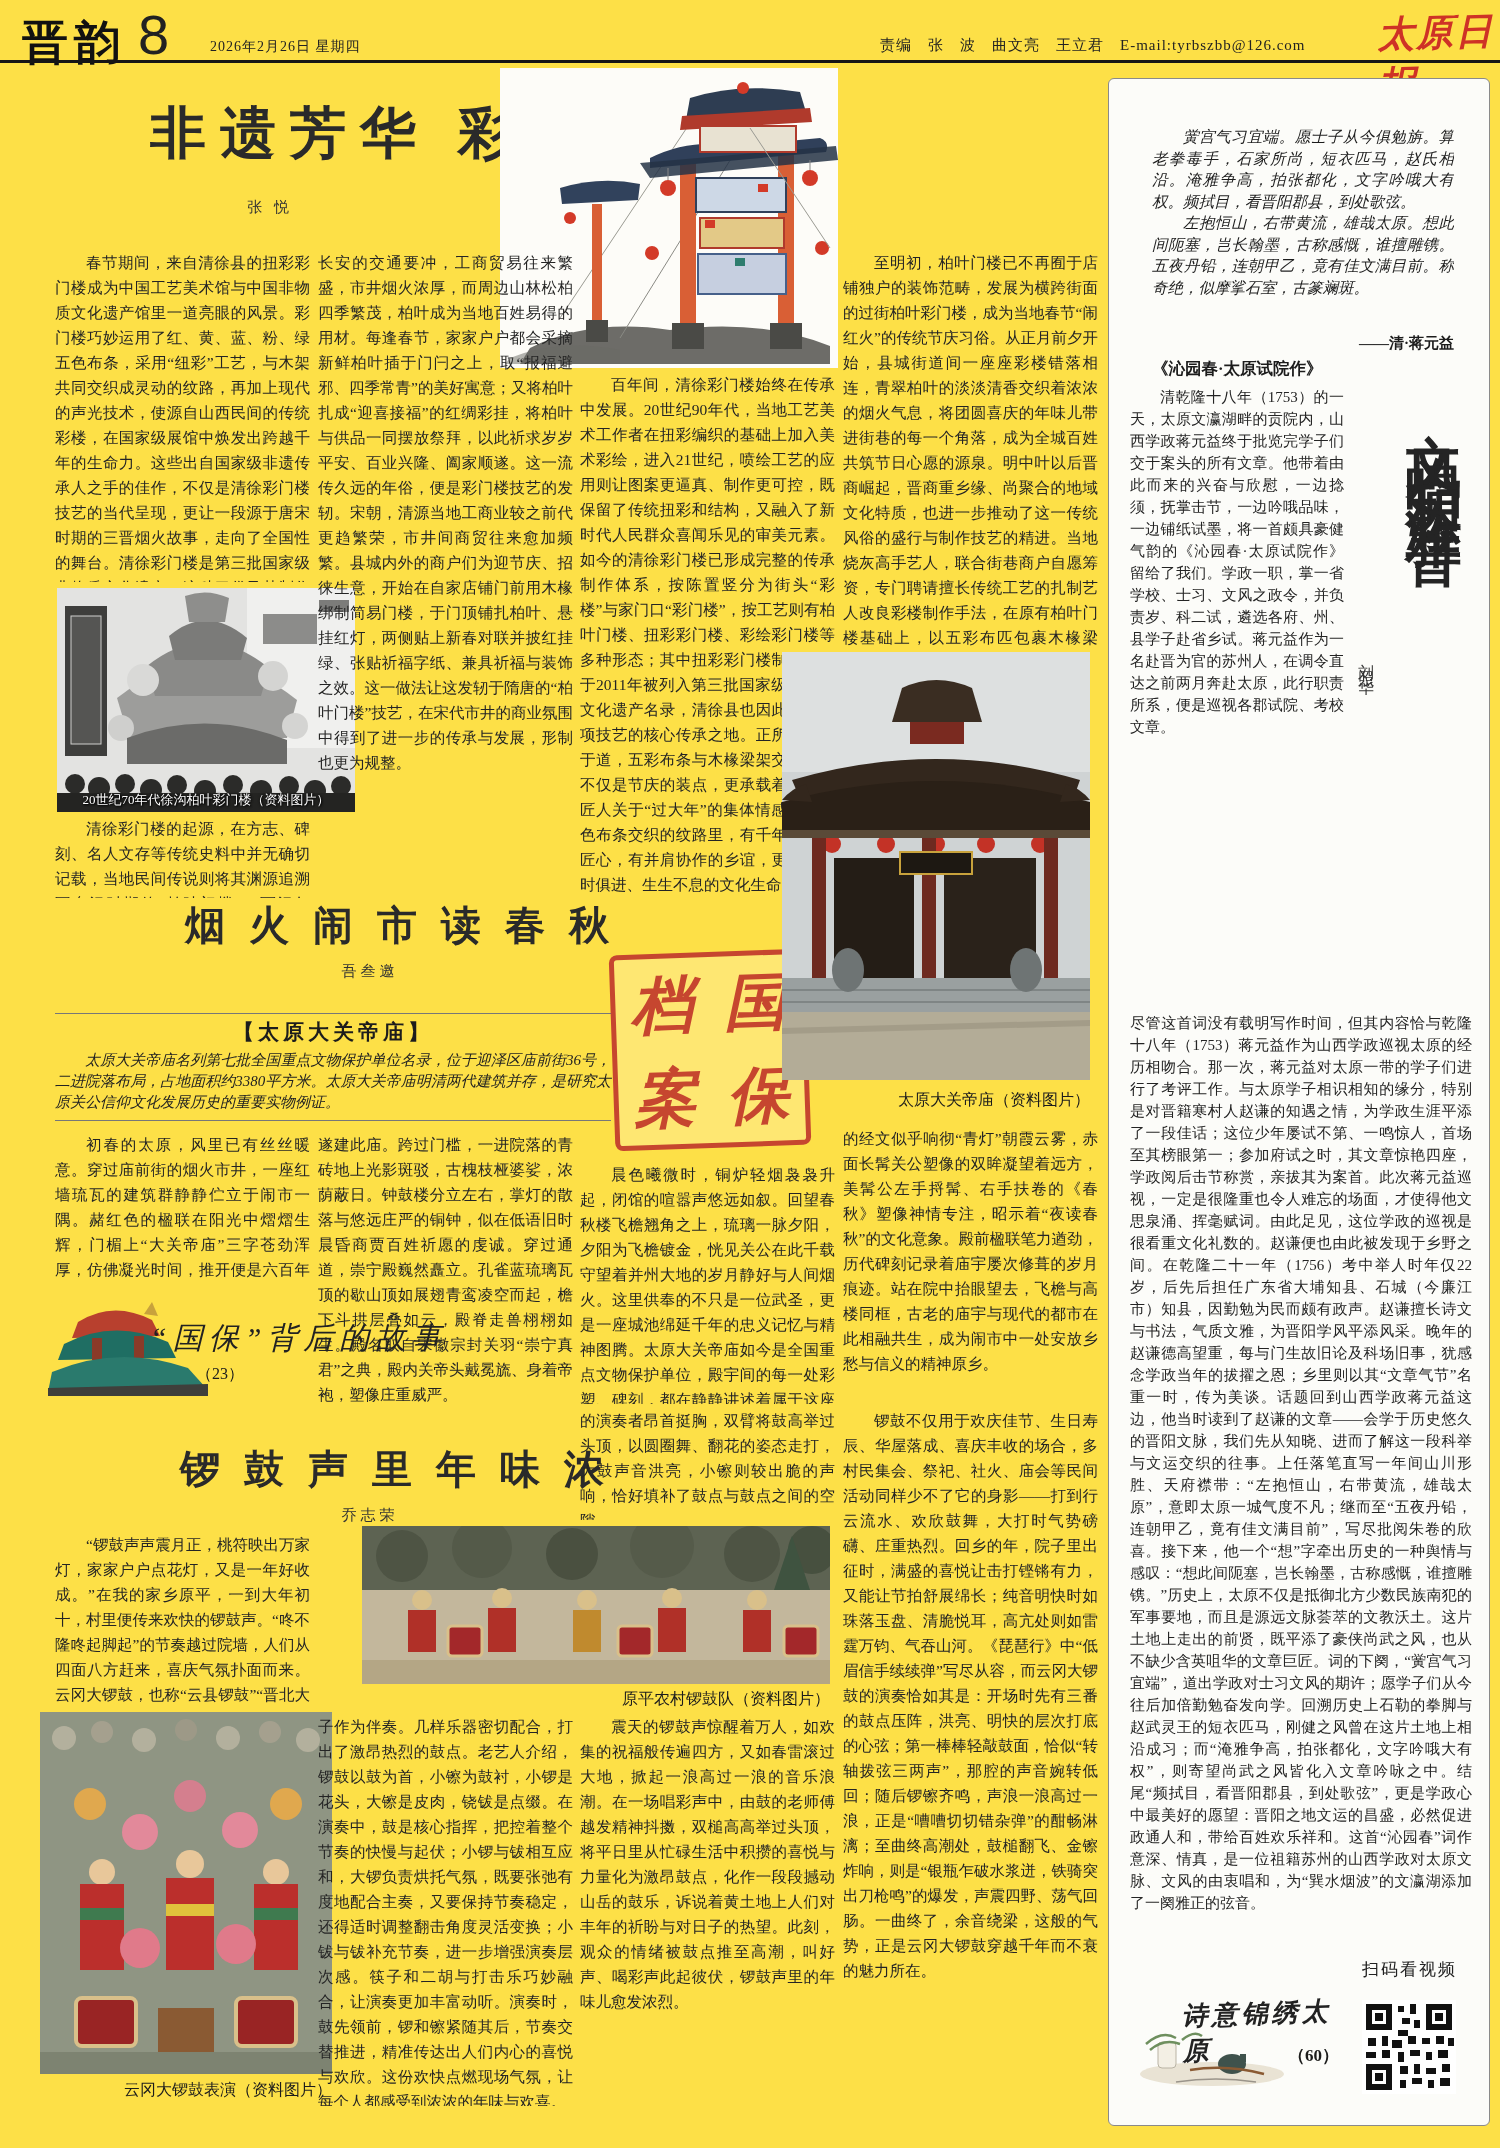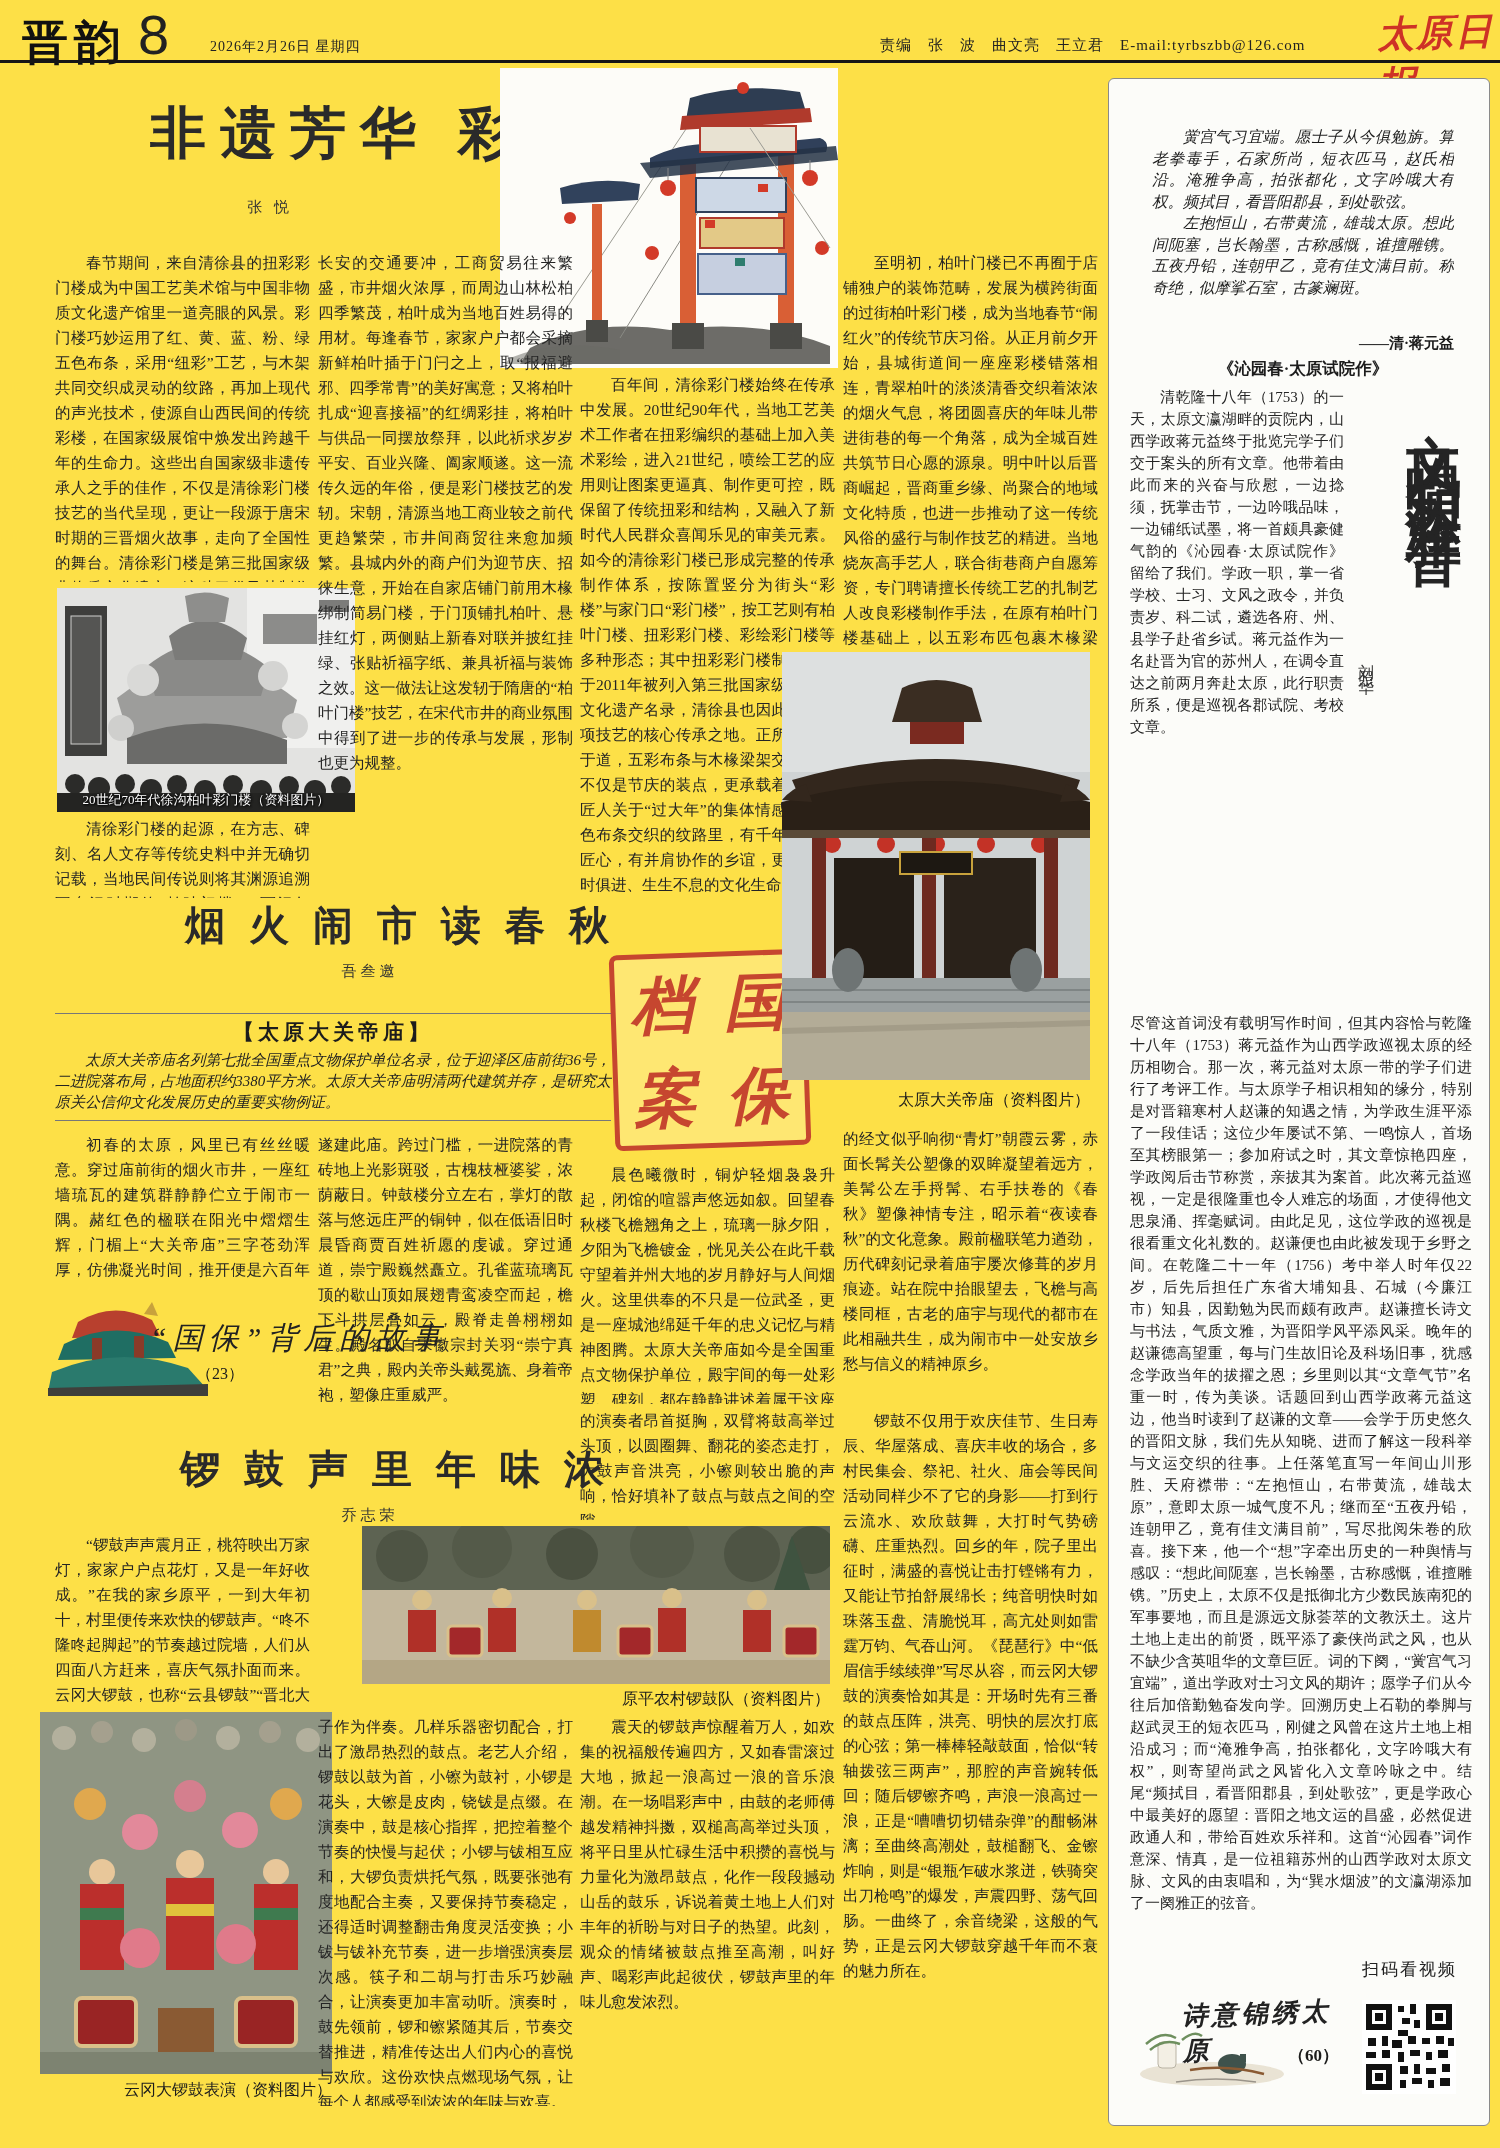--- a/index.html
+++ b/index.html
@@ -59,21 +59,21 @@
   #a3-photo2cap{left:40px;top:2080px;width:292px;}
   #a3-c2{left:318px;top:1714px;width:255px;height:392px;}
   #a3-c3a{left:580px;top:1408px;width:255px;height:112px;}
   #a3-c3b{left:580px;top:1714px;width:255px;height:392px;}
   #a3-c4{left:843px;top:1408px;width:255px;height:700px;}
   
   #rc-box{left:1108px;top:78px;width:380px;height:2046px;border:1.5px solid #8a8a8a;border-radius:6px;background:#fcfcf9;}
   #rc-poem{left:1152px;top:126px;width:302px;height:208px;font-size:15.5px;line-height:21.5px;font-style:italic;text-align:justify;overflow:hidden;}
   #rc-poem p{margin:0;text-indent:2em;}
   #rc-attr{left:1152px;top:334px;width:302px;font-size:15px;font-weight:700;text-align:right;}
-  #rc-ptitle{left:1152px;top:358px;width:302px;font-size:16.5px;font-weight:700;text-align:center;}
+  #rc-ptitle{left:1152px;top:358px;width:302px;font-size:16.5px;font-weight:700;}
   #rc-b1{left:1130px;top:386px;width:214px;height:622px;font-size:15px;line-height:22px;}
   #rc-vtitle{left:1398px;top:388px;width:74px;height:650px;writing-mode:vertical-rl;font-size:56px;font-weight:700;letter-spacing:16px;color:#242424;}
   #rc-vauthor{left:1352px;top:650px;width:24px;height:130px;writing-mode:vertical-rl;font-size:16px;letter-spacing:8px;color:#333;}
   #rc-b2{left:1130px;top:1012px;width:342px;height:902px;font-size:15px;line-height:22px;}
   #rc-scan{left:1362px;top:1958px;width:110px;font-size:17px;letter-spacing:2px;color:#222;}
   #rc-qr{left:1362px;top:2000px;width:94px;height:94px;}
   #rc-series{left:1182px;top:1996px;width:175px;font-size:26px;font-style:italic;font-weight:700;letter-spacing:4px;transform:rotate(-2deg);color:#222;}
   #rc-seriesnum{left:1288px;top:2044px;width:80px;font-size:17px;font-weight:700;}
   #rc-ink{left:1136px;top:2024px;width:152px;height:64px;}
 </style>

